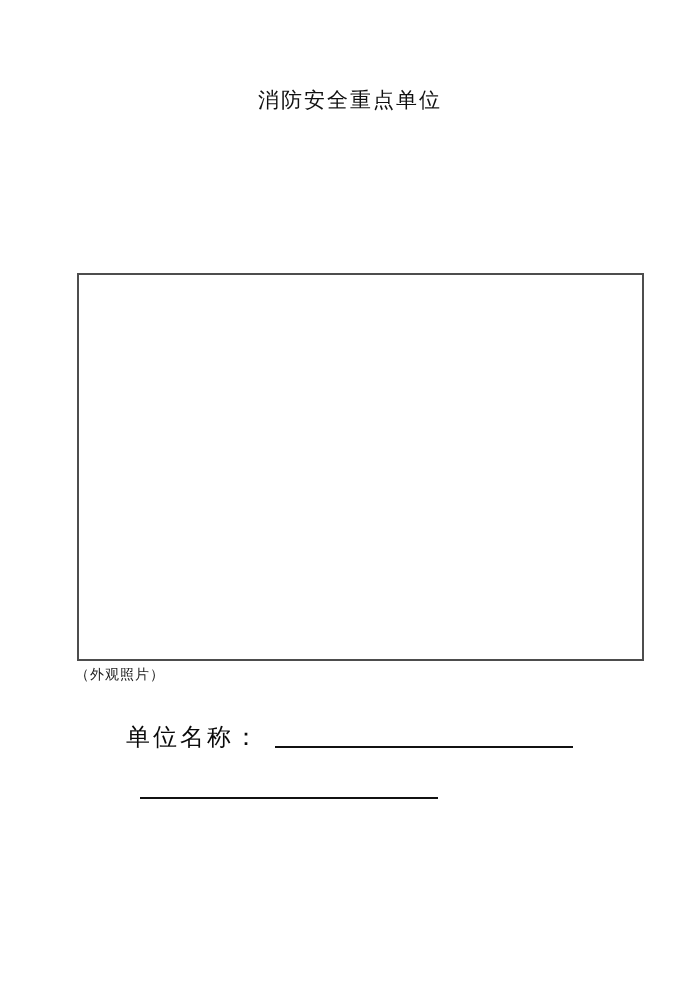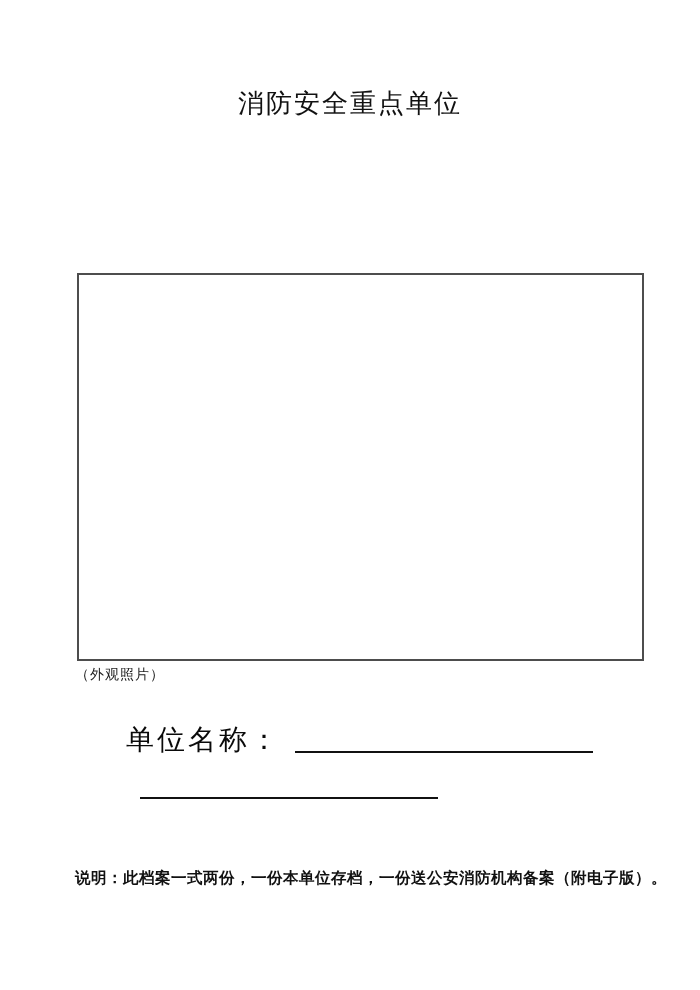--- a/index.html
+++ b/index.html
@@ -16,21 +16,21 @@
     color: #000000;
     overflow: hidden;
   }
   .subtitle {
     position: absolute;
     top: 86px;
     left: 0;
     width: 100%;
     text-align: center;
     font-family: Liberation Mono, monospace;
-    font-size: 26px;
+    font-size: 21px;
     letter-spacing: 2px;
     color: #111111;
     white-space: nowrap;
   }
   .main-title {
     position: absolute;
     top: 138px;
     left: 0;
     width: 100%;
     text-align: center;
@@ -65,21 +65,21 @@
     position: absolute;
     left: 126px;
     display: flex;
     align-items: flex-end;
     white-space: nowrap;
   }
   .field-row.unit-name { top: 722px; }
   .field-row.archive-date { top: 797px; }
   .field-label {
     font-family: "DejaVu Serif", serif;
-    font-size: 28px;
+    font-size: 24px;
     letter-spacing: 3px;
     color: #0a0a0a;
     line-height: 1.3;
   }
   .field-line {
     display: inline-block;
     width: 298px;
     height: 0;
     border-bottom: 2px solid #111111;
     margin-left: 14px;
@@ -114,15 +114,14 @@
 
   <div class="field-row unit-name">
     <span class="field-label">单位名称：</span>
     <span class="field-line"></span>
   </div>
 
   <div class="field-row archive-date">
     <span class="field-line"></span>
   </div>
 
-  <div class="footnote">说明：此档案一式两份，一份本单位存档，一份送公安消防机构备案（附电子版）。</div>
 
 </div>
 
 </body></html>

